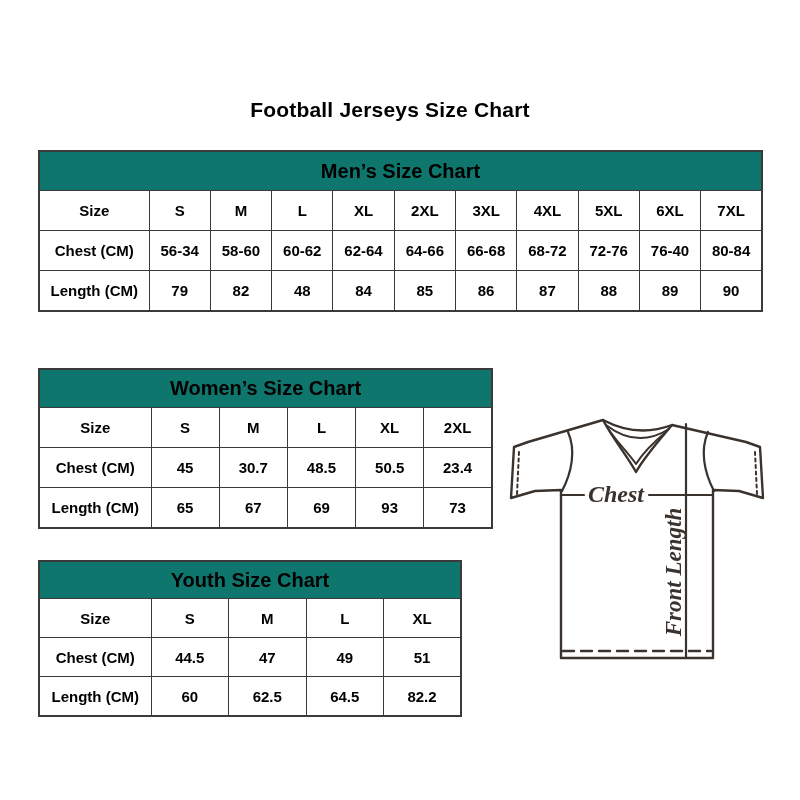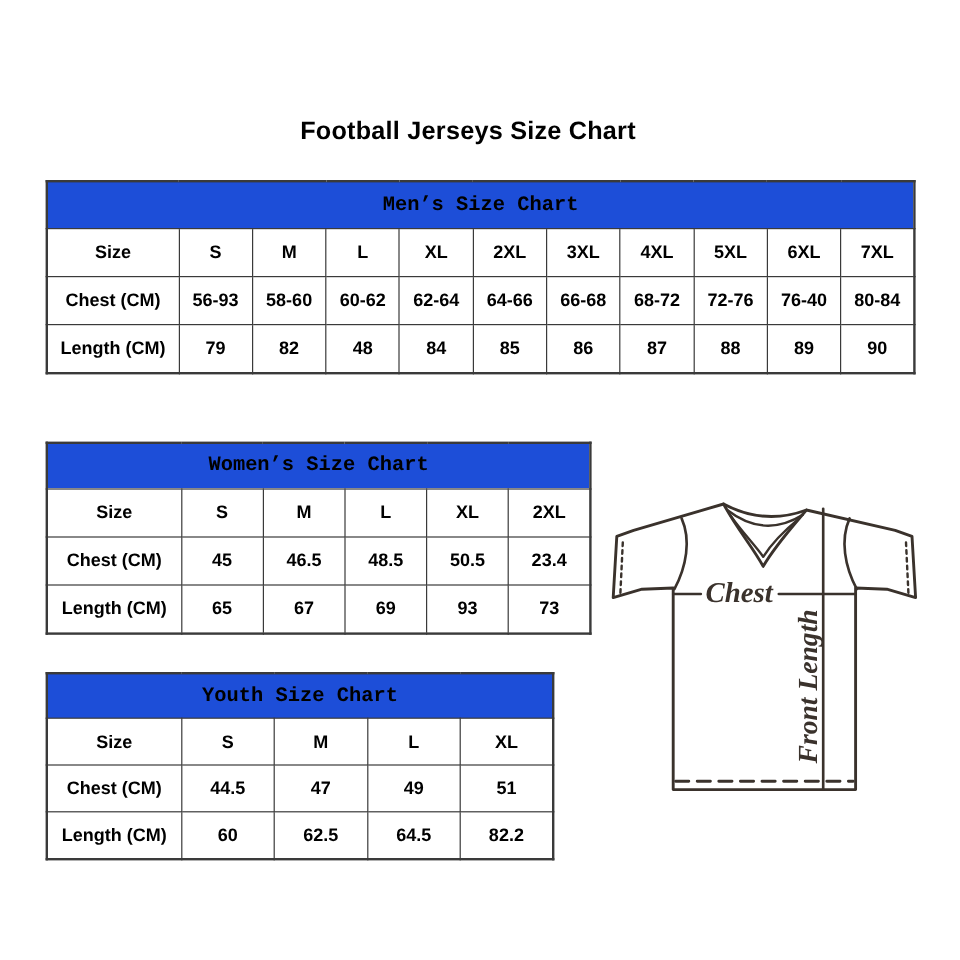--- a/index.html
+++ b/index.html
@@ -25,23 +25,22 @@
   }
   table.size-table td, table.size-table th {
     border: 1px solid #3a3a3a;
     text-align: center; vertical-align: middle;
     font-weight: bold; color: #000;
     padding: 0;
     font-size: 15px;
     overflow: hidden; white-space: nowrap;
   }
   table.size-table tr.hdr th {
-    background: #1d4ed8;
-    font-size: 17px;
-    font-family: Liberation Mono, monospace;
+    background: #0f766e;
+    font-size: 20px;
   }
 
   table.men   { left: 38px; top: 150px; width: 725px; }
   table.men   td { height: 39px; }
   table.men   tr.hdr th { height: 38px; }
 
   table.women { left: 38px; top: 368px; width: 455px; }
   table.women td { height: 39px; }
   table.women tr.hdr th { height: 37px; }
 
@@ -93,21 +92,21 @@
       <td>XL</td>
       <td>2XL</td>
       <td>3XL</td>
       <td>4XL</td>
       <td>5XL</td>
       <td>6XL</td>
       <td>7XL</td>
     </tr>
     <tr>
       <td>Chest (CM)</td>
-      <td>56-93</td>
+      <td>56-34</td>
       <td>58-60</td>
       <td>60-62</td>
       <td>62-64</td>
       <td>64-66</td>
       <td>66-68</td>
       <td>68-72</td>
       <td>72-76</td>
       <td>76-40</td>
       <td>80-84</td>
     </tr>
@@ -144,21 +143,21 @@
       <td>Size</td>
       <td>S</td>
       <td>M</td>
       <td>L</td>
       <td>XL</td>
       <td>2XL</td>
     </tr>
     <tr>
       <td>Chest (CM)</td>
       <td>45</td>
-      <td>46.5</td>
+      <td>30.7</td>
       <td>48.5</td>
       <td>50.5</td>
       <td>23.4</td>
     </tr>
     <tr>
       <td>Length (CM)</td>
       <td>65</td>
       <td>67</td>
       <td>69</td>
       <td>93</td>

